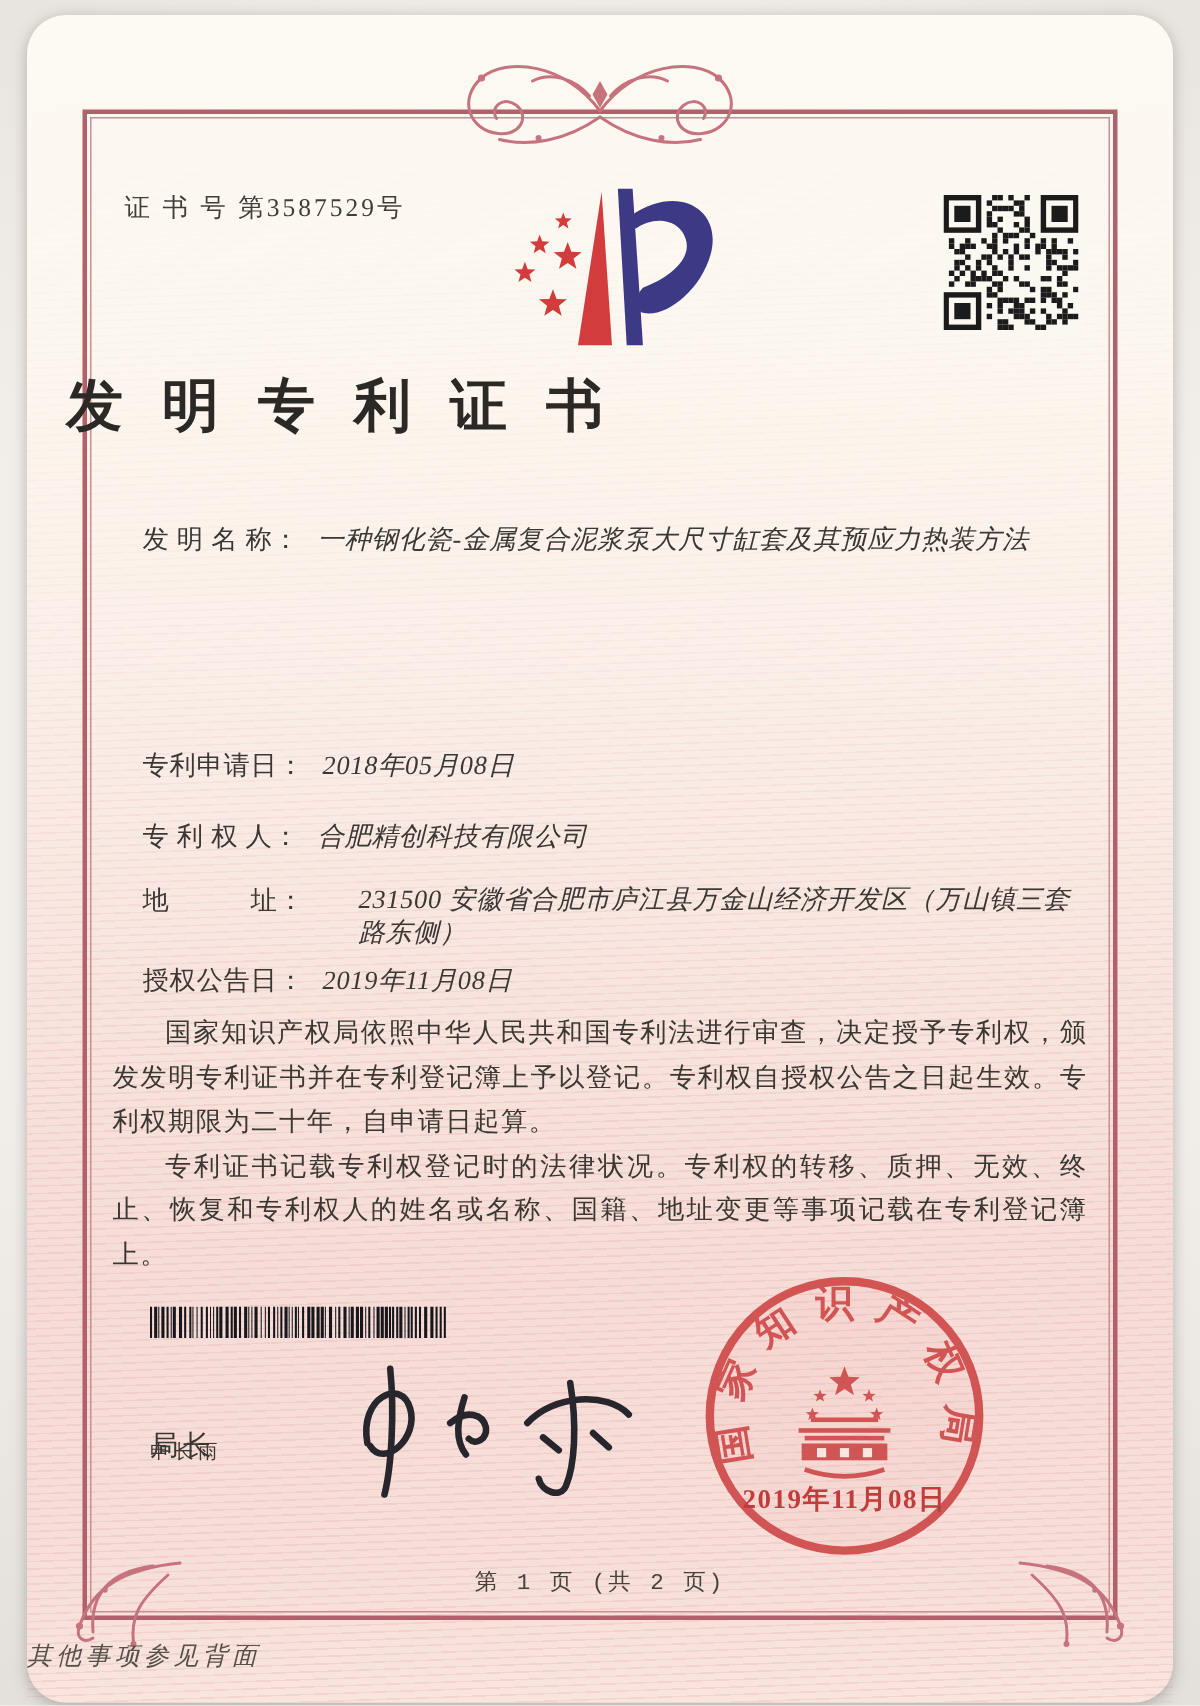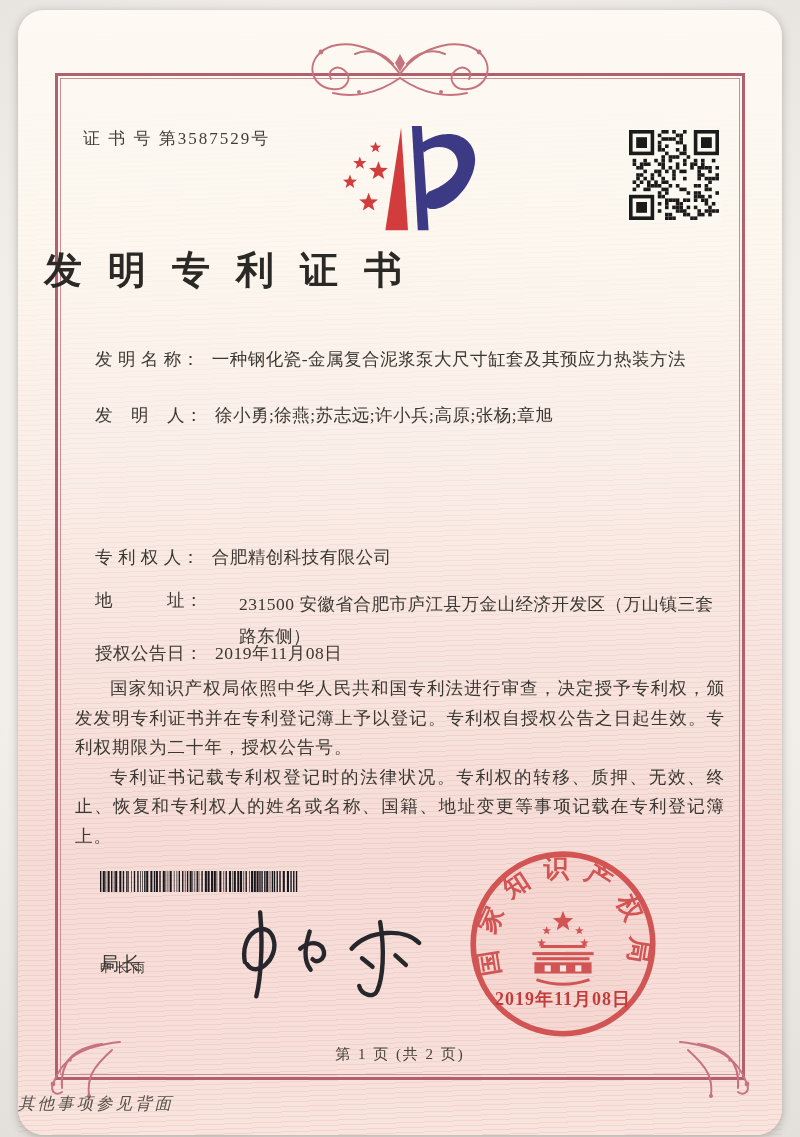--- a/index.html
+++ b/index.html
@@ -33,35 +33,35 @@
   .oc-left{left:22px;top:1028px;}
   .oc-right{left:660px;top:1028px;transform:scaleX(-1);}
   .cert-no{position:absolute;left:65px;top:117px;font-size:17px;letter-spacing:2px;color:#413e39;}
   .logo{position:absolute;left:314px;top:110px;width:148px;height:118px;}
   .qr{position:absolute;left:608px;top:117px;width:90px;height:90px;background:#fbf8f1;padding:3px;}
   .title{
     position:absolute;left:0;top:235px;width:764px;margin:0;text-align:left;
     font-size:38px;font-weight:600;letter-spacing:26px;text-indent:26px;color:#2b2925;
   }
   .row{position:absolute;left:77px;right:57px;font-size:17.5px;color:#3b3833;letter-spacing:.5px;}
-  .row .val{margin-left:12px;}
-  .row .val-block{display:inline-block;width:480px;vertical-align:top;line-height:32px;margin-left:36px;}
+  .row .val{margin-left:12px;font-style:italic;}
+  .row .val-block{display:inline-block;width:480px;vertical-align:top;line-height:22px;margin-left:36px;}
   .pair2{position:absolute;left:360px;top:0;white-space:nowrap;}
   .body-text{position:absolute;left:57px;top:664px;width:650px;font-size:17.5px;color:#3b3833;}
   .body-text p{margin:0;text-indent:2em;line-height:29.5px;text-align:justify;letter-spacing:1px;}
   .barcode{position:absolute;left:82px;top:861px;width:200px;height:21px;}
   .official-title{position:absolute;left:82px;top:915px;font-size:19px;color:#3b3833;letter-spacing:3px;margin-top:26px;}
   .official-name{position:absolute;left:82px;top:949px;font-size:13px;color:#3b3833;letter-spacing:3px;}
   .signature{position:absolute;left:200px;top:893px;width:210px;height:100px;}
   .seal{position:absolute;left:445px;top:836px;width:200px;height:200px;opacity:.92;}
   .seal-date{
     position:absolute;left:455px;top:977px;width:180px;text-align:center;
     font-size:18px;font-weight:600;color:#c23c3c;letter-spacing:1px;
   }
-  .page-indicator{position:absolute;left:0;top:1035px;width:764px;text-align:center;font-size:15px;color:#45423c;letter-spacing:2px;}
+  .page-indicator{position:absolute;left:0;top:1035px;width:764px;text-align:center;font-size:15px;color:#45423c;letter-spacing:2px;font-family:Liberation Mono, monospace;}
   .back-note{
     position:absolute;left:0;top:1083px;width:740px;
     font-size:16.5px;color:#55504a;font-style:oblique;letter-spacing:3px;
   }
 </style>
 </head>
 <body>
 
 <div class="page">
   <div class="paper">
@@ -285,35 +285,35 @@
         <rect x="0" y="72" width="28" height="28" fill="#1b1b1b"></rect>
         <rect x="4" y="76" width="20" height="20" fill="#fbf8f1"></rect>
         <rect x="8" y="80" width="12" height="12" fill="#1b1b1b"></rect>
       </svg>
 
     <h1 class="title">发明专利证书</h1>
 
     <div class="row" style="top:337px">
       <span class="lbl">发 明 名 称：</span><span class="val">一种钢化瓷-金属复合泥浆泵大尺寸缸套及其预应力热装方法</span>
     </div>
-    <div class="row" style="top:393px">
-      <span class="lbl">发　明　人：</span><span class="val">徐小勇;徐燕;苏志远;许小兵;高原;张杨;章旭</span>
+    <div class="row" style="top:488px">
+      <span class="lbl">专利申请日：</span><span class="val">2018年05月08日</span>
     </div>
     <div class="row" style="top:535px">
       <span class="lbl">专 利 权 人：</span><span class="val">合肥精创科技有限公司</span>
     </div>
     <div class="row" style="top:578px">
       <span class="lbl">地　　　址：</span><span class="val val-block">231500 安徽省合肥市庐江县万金山经济开发区（万山镇三套路东侧）</span>
     </div>
     <div class="row" style="top:631px">
       <span class="lbl">授权公告日：</span><span class="val">2019年11月08日</span>
     </div>
 
     <div class="body-text">
-      <p>国家知识产权局依照中华人民共和国专利法进行审查，决定授予专利权，颁发发明专利证书并在专利登记簿上予以登记。专利权自授权公告之日起生效。专利权期限为二十年，授权公告号。</p>
+      <p>国家知识产权局依照中华人民共和国专利法进行审查，决定授予专利权，颁发发明专利证书并在专利登记簿上予以登记。专利权自授权公告之日起生效。专利权期限为二十年，自申请日起算。</p>
       <p>专利证书记载专利权登记时的法律状况。专利权的转移、质押、无效、终止、恢复和专利权人的姓名或名称、国籍、地址变更等事项记载在专利登记簿上。</p>
     </div>
 
     <svg class="barcode" viewBox="0 0 290 24" preserveAspectRatio="none">
         <rect x="0" y="0" width="2" height="24" fill="#16161b"></rect>
         <rect x="4" y="0" width="3" height="24" fill="#16161b"></rect>
         <rect x="8" y="0" width="1" height="24" fill="#16161b"></rect>
         <rect x="11" y="0" width="3" height="24" fill="#16161b"></rect>
         <rect x="16" y="0" width="2" height="24" fill="#16161b"></rect>
         <rect x="20" y="0" width="1" height="24" fill="#16161b"></rect>

